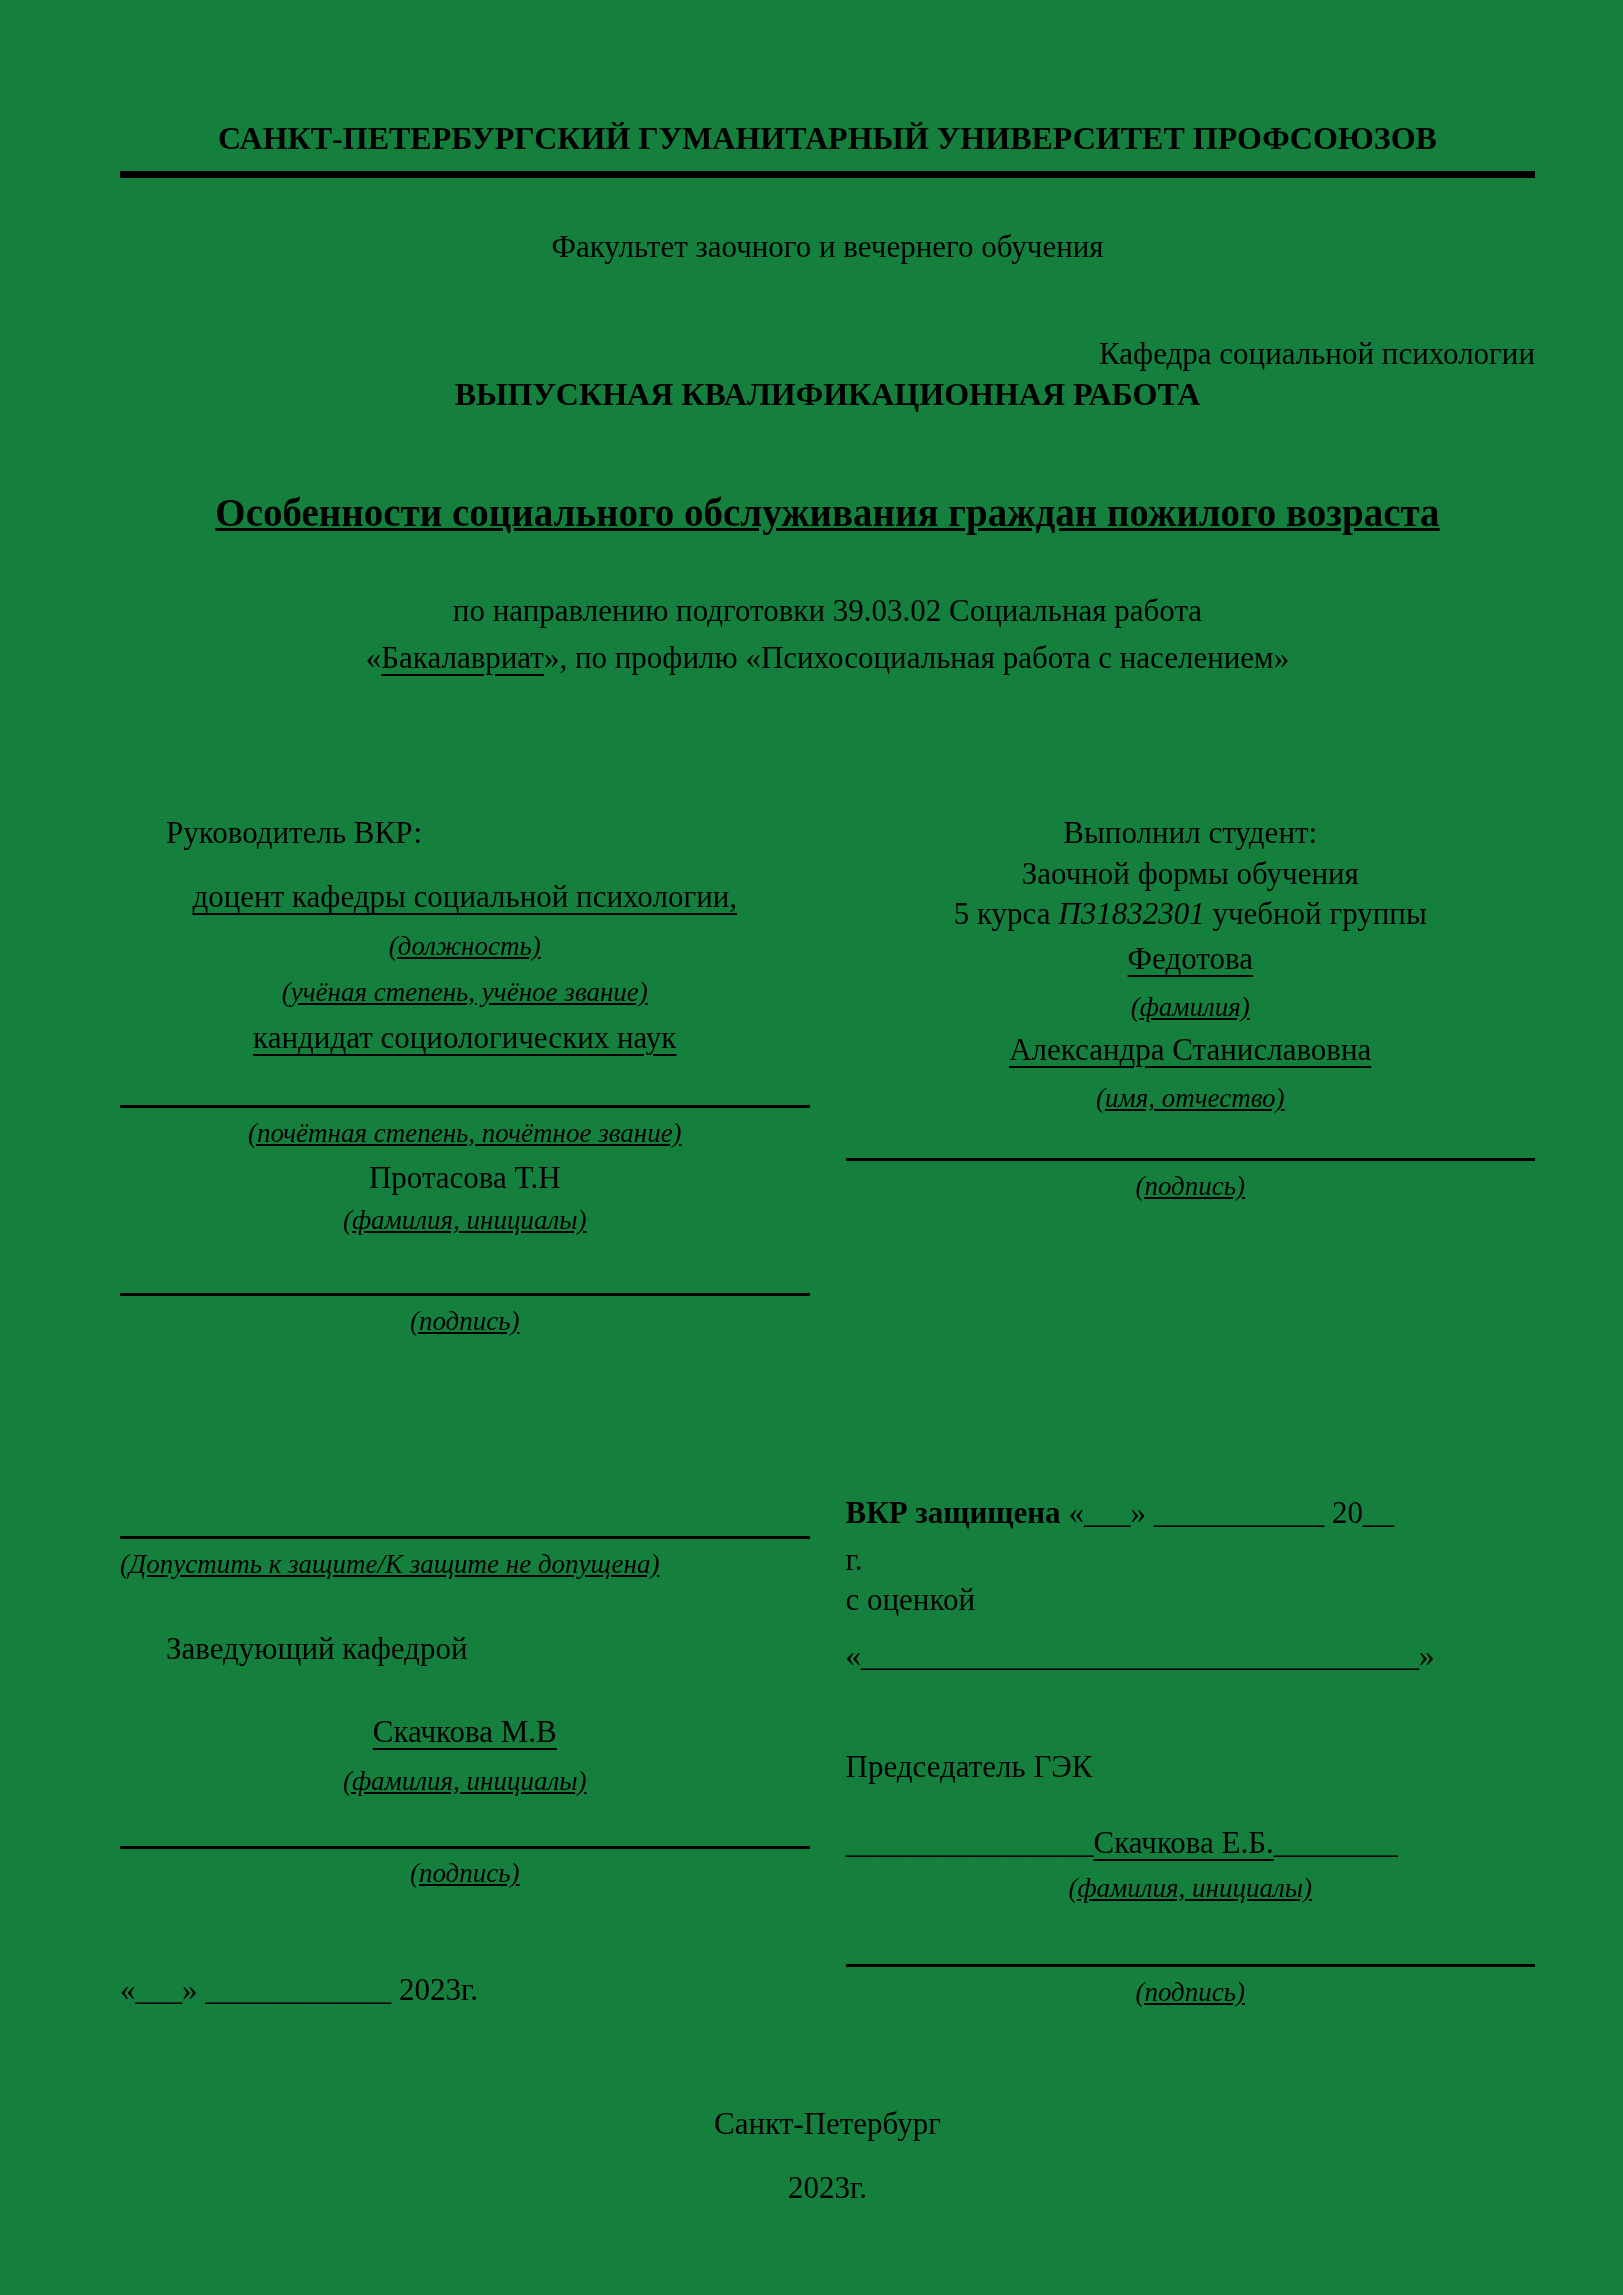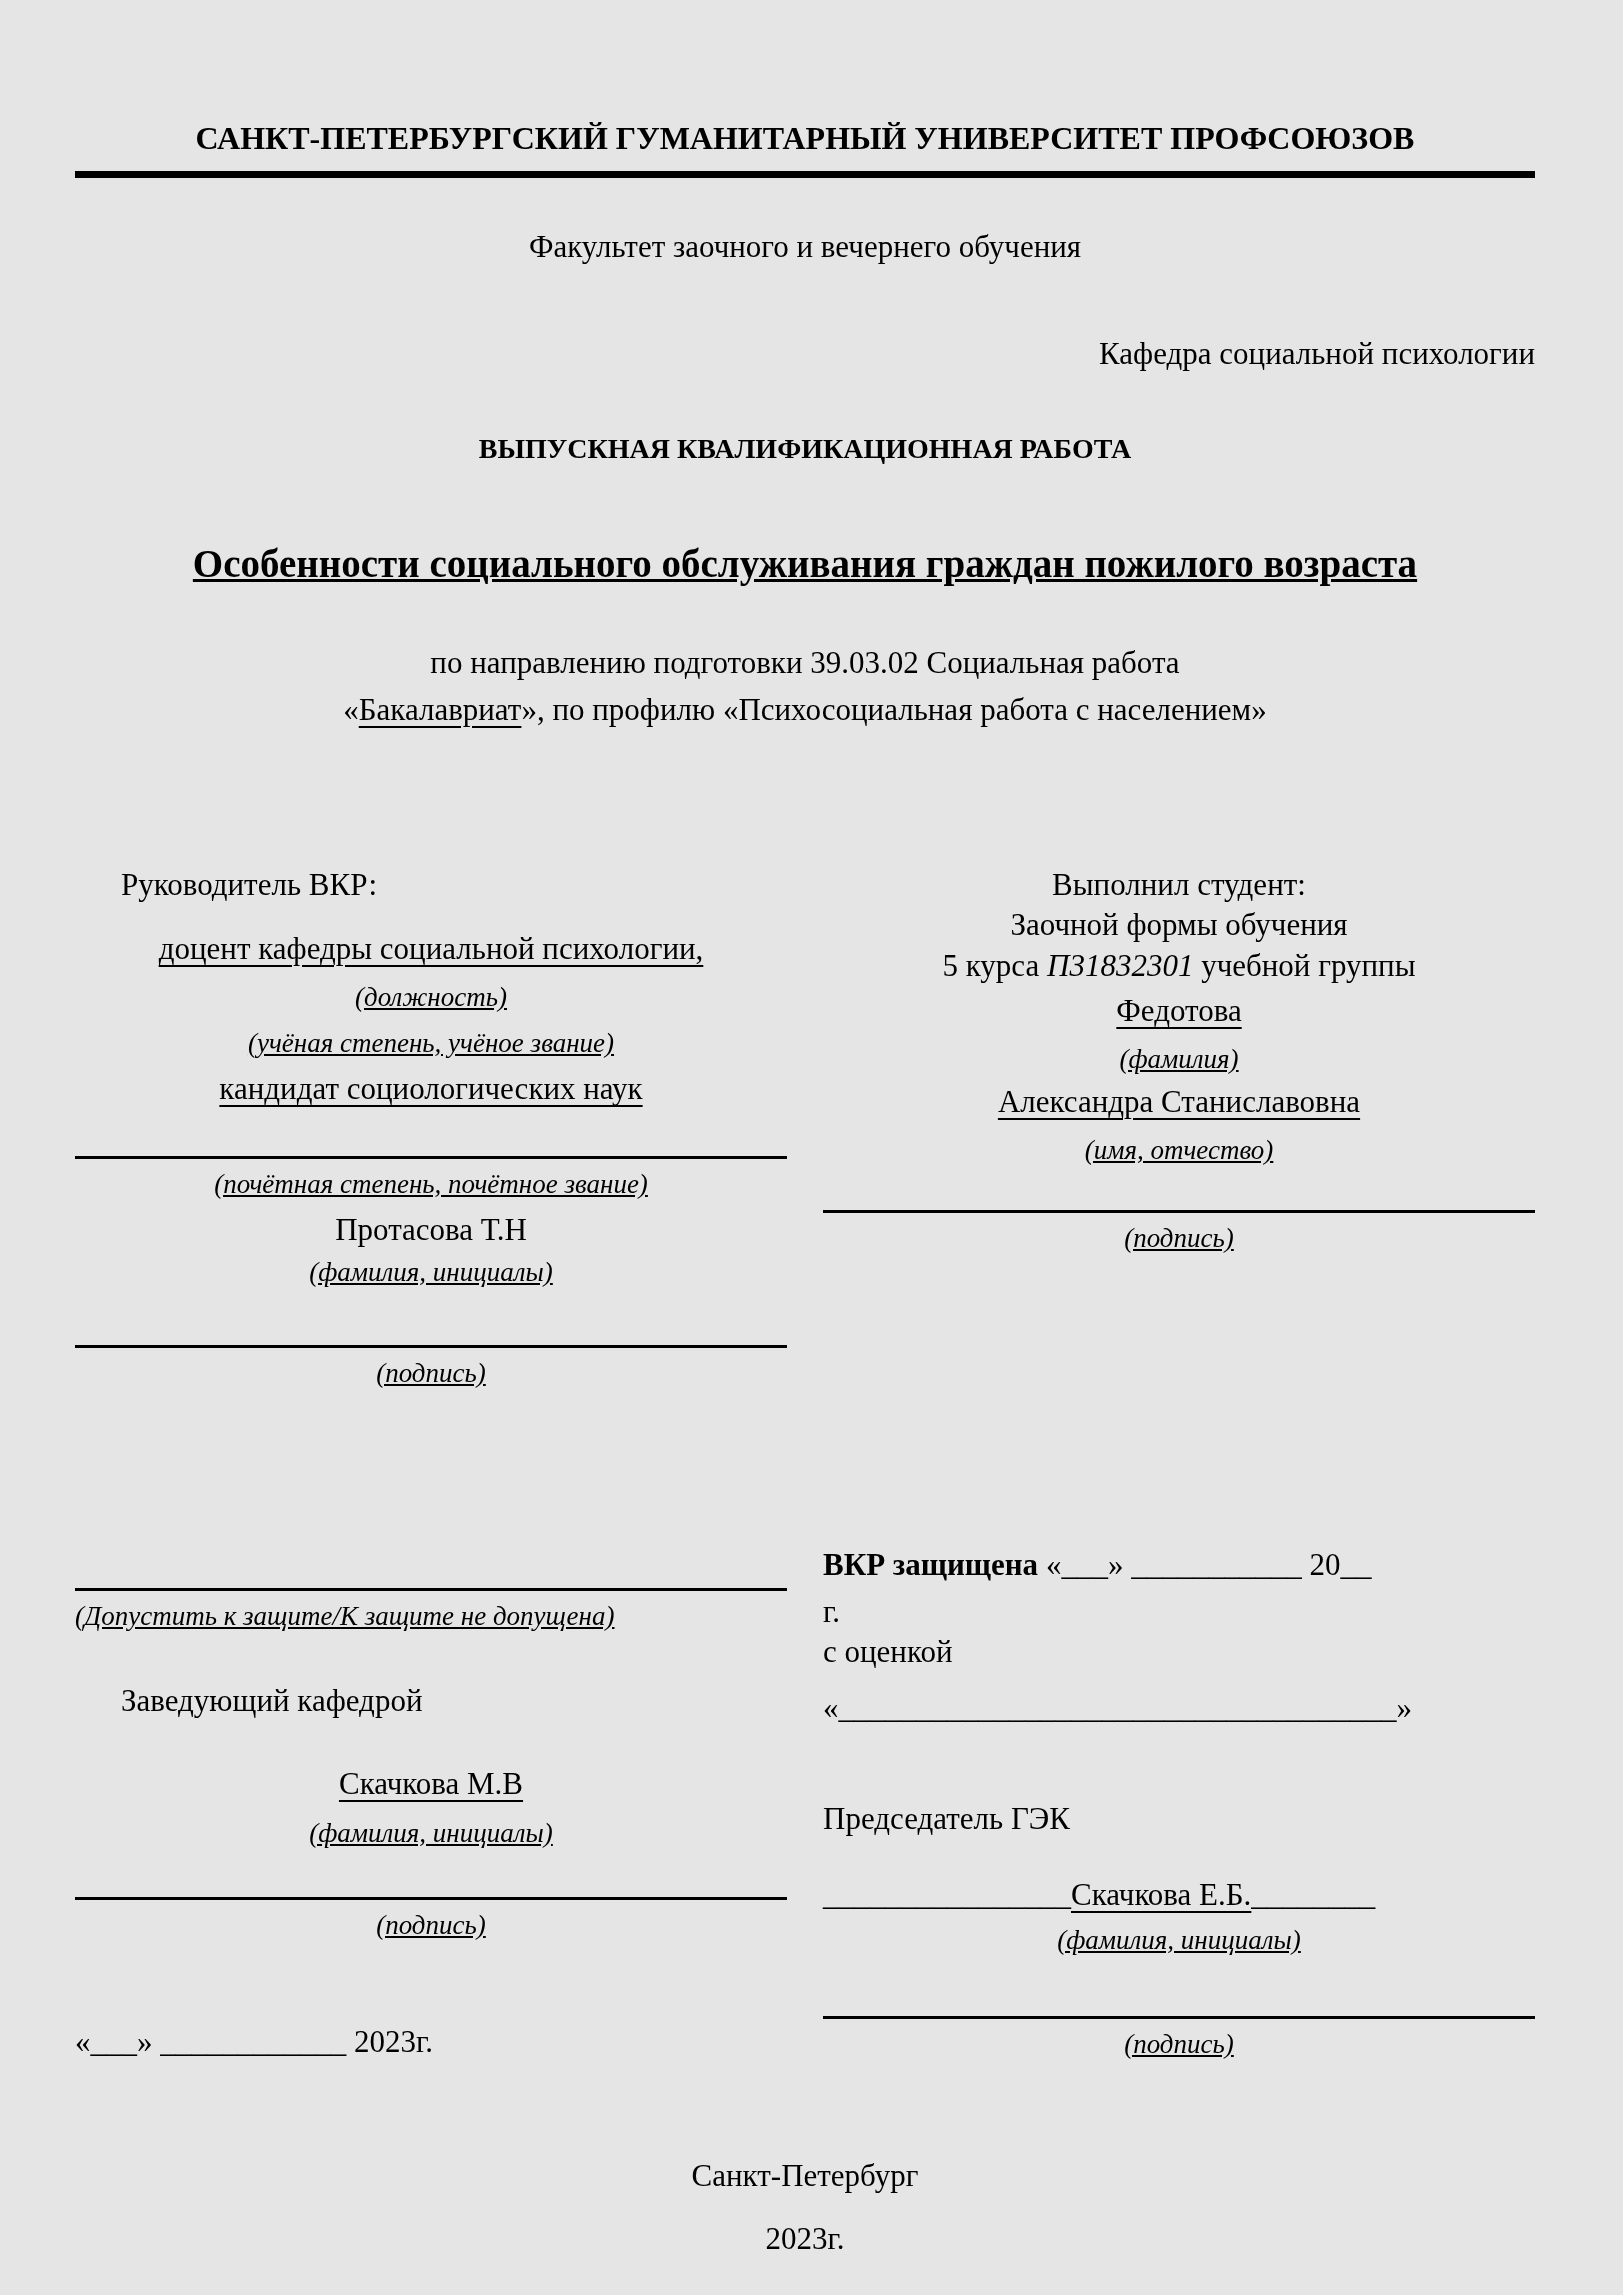--- a/index.html
+++ b/index.html
@@ -1,32 +1,32 @@
 <!DOCTYPE html>
 <html style="font-size:12.6px"><head>
 <meta charset="utf-8">
 <style>
   html, body { margin: 0; padding: 0; background: #ffffff; }
   .page {
-    width: 1623px; height: 2295px; background: #e5e5e5; color: #000000;
+    width: 1623px; height: 2295px; background: #15803d; color: #000000;
     font-family: "Liberation Serif", "DejaVu Serif", serif;
     font-size: 31px; line-height: 1.3;
-    box-sizing: border-box; padding: 118px 88px 31px 75px;
+    box-sizing: border-box; padding: 118px 88px 31px 120px;
     overflow: hidden; position: relative;
   }
   .center { text-align: center; }
   .right  { text-align: right; }
   .bold   { font-weight: bold; }
   .caption { font-style: italic; font-size: 27px; text-decoration: underline; }
   .u { text-decoration: underline; text-decoration-thickness: 2.4px; text-underline-offset: 6.3px; }
   .header-rule { height: 7.9px; background: #000; margin-top: 11px; }
   .sigline { border-bottom: 3.1px solid #000; height: 31px; }
   .faculty   { margin-top: 49px; }
   .dept      { margin-top: 66px; }
-  .worktype  { margin-top: 57px; font-size: 28px; }
+  .worktype  { font-size: 32px; }
   .univ      { font-size: 32px; }
   .thesis-title { margin-top: 72px; font-size: 39px; text-decoration: underline; }
   .direction { margin-top: 50px; line-height: 1.5; }
   .cols { display: flex; gap: 36px; }
   .cols1 { margin-top: 132px; }
   .cols2 { margin-top: 148px; }
   .col { flex: 1; min-width: 0; }
   .indent { padding-left: 46px; }
   .mt6  { margin-top: 4.7px; }
   .mt10 { margin-top: 7.9px; }

